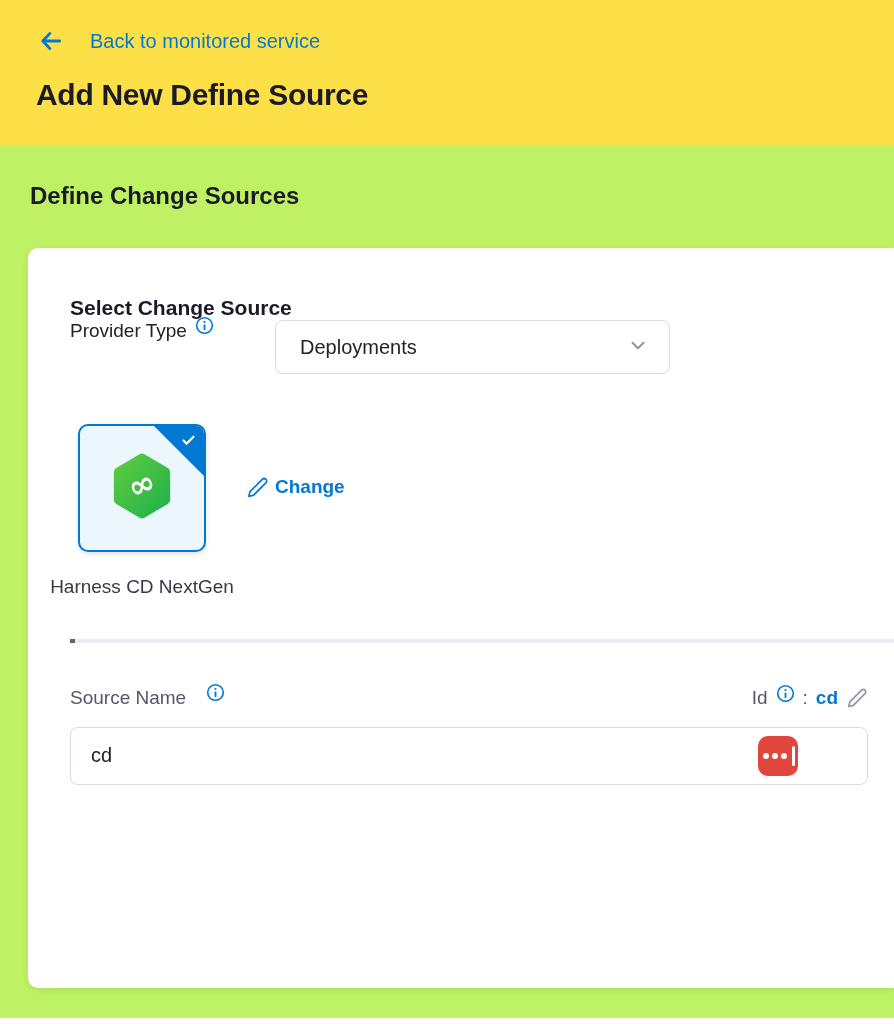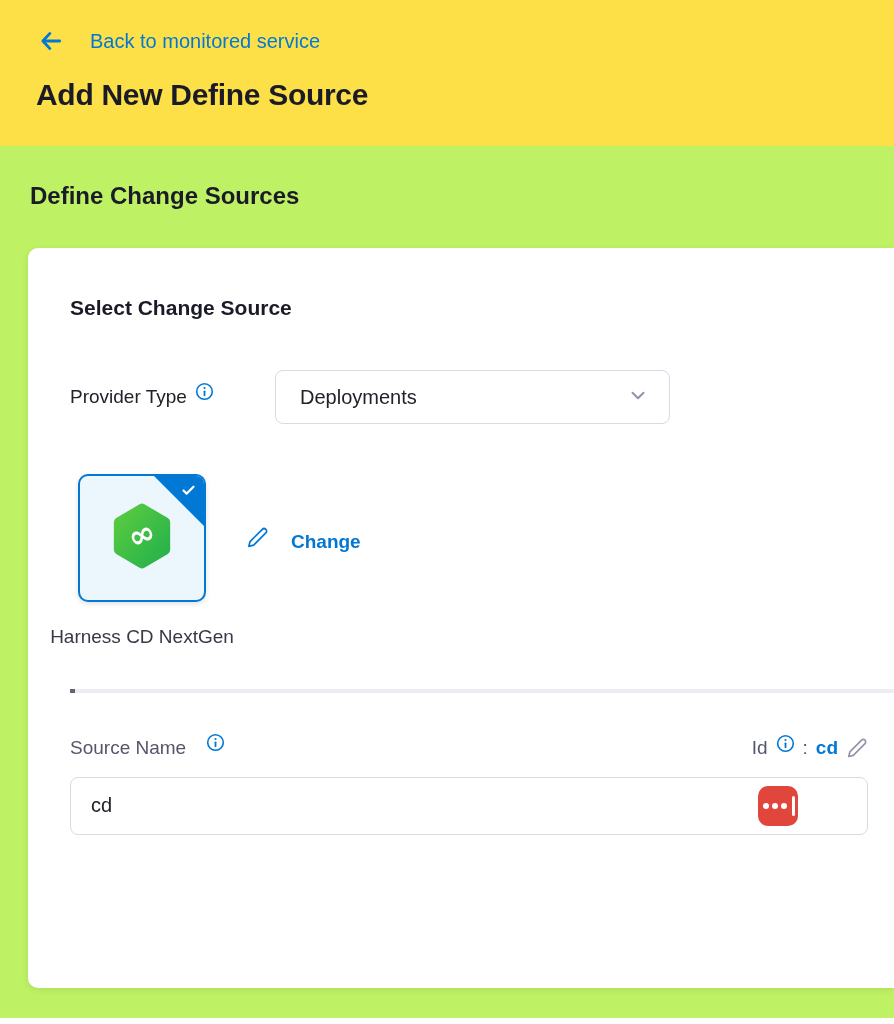--- a/index.html
+++ b/index.html
@@ -33,21 +33,21 @@
     margin:38px 0 0 28px;
     height:740px;
     background:#ffffff;
     border-radius:10px 0 0 10px;
     box-shadow:0 2px 6px rgba(40,41,61,0.10);
     padding:48px 26px 16px 42px;
   }
   .card-title { font-size:21px; font-weight:700; color:#1b1b28; }
 
   
-  .provider-row { margin-top:50px; display:flex; align-items:center; }
+  .provider-row { display:flex; align-items:flex-start; }
   .provider-label {
     width:205px; display:flex; align-items:flex-start; gap:8px;
     font-size:19px; color:#22222a;
   }
   .info-icon { display:inline-block; margin-top:-4px; }
   .dropdown {
     width:395px; height:54px; background:#fff;
     border:1px solid #d9dae5; border-radius:8px;
     display:flex; align-items:center; justify-content:space-between;
     padding:0 20px 0 24px; cursor:pointer;
@@ -66,21 +66,21 @@
   .tile-corner {
     position:absolute; top:-1px; right:-1px; width:0; height:0;
     border-top:52px solid #0278d5; border-left:52px solid transparent;
   }
   .tile-check { position:absolute; top:7px; right:7px; }
   .tile-label {
     margin-top:20px; width:184px; text-align:center;
     font-size:19px; font-weight:500; color:#383946; line-height:1.62;
   }
   .change-link {
-    display:flex; align-items:flex-end; gap:22px;
+    display:flex; align-items:flex-start; gap:6px;
     margin-left:40px; margin-top:52px; cursor:pointer;
   }
   .change-text { font-size:19px; font-weight:600; color:#0278d5; text-decoration:none; }
 
   
   .divider { margin-top:36px; margin-right:-26px; height:4px; background:#ececf1; position:relative; }
   .divider-cap { position:absolute; left:0; top:0; width:5px; height:4px; background:#63646e; }
 
   
   .form-row { margin-top:44px; display:flex; align-items:center; justify-content:space-between; }

